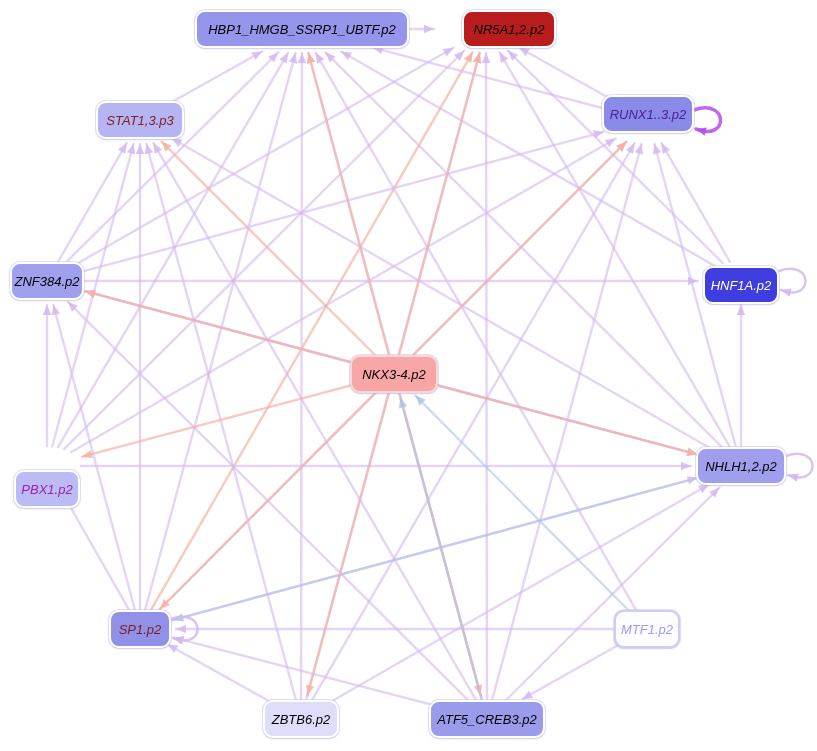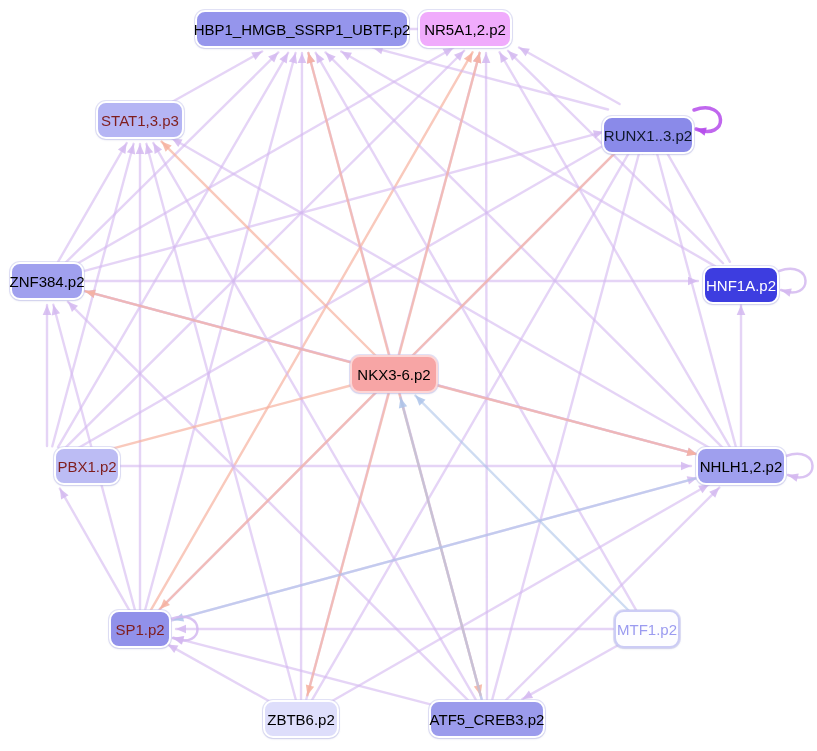--- a/index.html
+++ b/index.html
@@ -11,25 +11,26 @@
     overflow:hidden;
   }
   #edge-layer{position:absolute;left:0;top:0;}
   #node-layer{position:absolute;left:0;top:0;width:100%;height:100%;}
   .node{
     position:absolute;
     display:flex;align-items:center;justify-content:center;
     border-radius:10px;
     border:2px solid #c2410c;
     box-shadow:0 0 0 1px rgba(190,190,235,0.45), 0 1px 2px rgba(120,120,180,0.25);
-    font-size:15px;
+    font-size:13px;
     white-space:nowrap;
     box-sizing:border-box;
     cursor:pointer;
     user-select:none;
+    font-style:italic;
   }
 </style>
 </head>
 <body>
 
 <div id="stage">
   <svg id="edge-layer" width="817" height="751" viewBox="0 0 817 751" xmlns="http://www.w3.org/2000/svg">
       <line x1="140" y1="609" x2="140" y2="144" stroke="#d4b8f0" stroke-width="2.4" stroke-opacity="0.6" stroke-linecap="round"></line>
       <polygon points="140,144 135.7,154 144.3,154" fill="#d4b8f0" fill-opacity="0.85"></polygon>
       <line x1="134.72820193815141" y1="609.2732717685666" x2="53.3402908918903" y2="304.72495946642823" stroke="#d4b8f0" stroke-width="2.4" stroke-opacity="0.6" stroke-linecap="round"></line>
@@ -156,26 +157,26 @@
       <polygon points="696,129 704.566714269255,135.71575808296734 706.7673902879751,127.40209312335833" fill="#b54ceb" fill-opacity="0.9"></polygon>
       <path d="M 779 271 C 814 259, 814 303, 781 290" fill="none" stroke="#d4b8f0" stroke-width="2.5" stroke-opacity="0.85" stroke-linecap="round"></path>
       <polygon points="781,290 789.566714269255,296.71575808296734 791.7673902879751,288.4020931233583" fill="#d4b8f0" fill-opacity="0.9"></polygon>
       <path d="M 786 456 C 821 444, 821 488, 788 475" fill="none" stroke="#d4b8f0" stroke-width="2.5" stroke-opacity="0.85" stroke-linecap="round"></path>
       <polygon points="788,475 796.566714269255,481.71575808296734 798.7673902879751,473.4020931233583" fill="#d4b8f0" fill-opacity="0.9"></polygon>
       <path d="M 171 619 C 206 607, 206 651, 173 638" fill="none" stroke="#d4b8f0" stroke-width="2.5" stroke-opacity="0.85" stroke-linecap="round"></path>
       <polygon points="173,638 181.5667142692551,644.7157580829673 183.76739028797516,636.4020931233583" fill="#d4b8f0" fill-opacity="0.9"></polygon>
     </svg>
   <div id="node-layer">
       <div class="node" style="left: 195px; top: 10px; width: 214px; height: 38px; background: rgb(149, 149, 236); color: rgb(0, 0, 0); border-color: rgb(255, 255, 255);">HBP1_HMGB_SSRP1_UBTF.p2</div>
-      <div class="node" style="left: 418px; top: 10px; width: 94px; height: 38px; background: #f0abfc; color: rgb(0, 0, 0); border-color: rgb(255, 255, 255);">NR5A1,2.p2</div>
+      <div class="node" style="left: 462px; top: 10px; width: 94px; height: 38px; background: #b91c1c; color: rgb(0, 0, 0); border-color: rgb(255, 255, 255);">NR5A1,2.p2</div>
       <div class="node" style="left: 96px; top: 101px; width: 88px; height: 38px; background: rgb(181, 181, 244); color: #7f1d1d; border-color: rgb(255, 255, 255);">STAT1,3.p3</div>
-      <div class="node" style="left: 602px; top: 116px; width: 92px; height: 38px; background: rgb(138, 138, 233); color: #0f172a; border-color: rgb(255, 255, 255);">RUNX1..3.p2</div>
+      <div class="node" style="left: 602px; top: 95px; width: 92px; height: 38px; background: rgb(138, 138, 233); color: #4c1d95; border-color: rgb(255, 255, 255);">RUNX1..3.p2</div>
       <div class="node" style="left: 10px; top: 262px; width: 74px; height: 38px; background: rgb(160, 160, 238); color: rgb(0, 0, 0); border-color: rgb(255, 255, 255);">ZNF384.p2</div>
       <div class="node" style="left: 703px; top: 266px; width: 76px; height: 38px; background: rgb(61, 61, 224); color: rgb(255, 255, 255); border-color: rgb(255, 255, 255);">HNF1A.p2</div>
-      <div class="node" style="left: 350px; top: 355px; width: 88px; height: 38px; background: rgb(247, 165, 165); color: rgb(0, 0, 0); border-color: rgb(252, 214, 214);">NKX3-6.p2</div>
-      <div class="node" style="left: 14px; top: 447px; width: 66px; height: 38px; background: rgb(188, 188, 244); color: #7f1d1d; border-color: rgb(255, 255, 255); margin-left: 40px;">PBX1.p2</div>
+      <div class="node" style="left: 350px; top: 355px; width: 88px; height: 38px; background: rgb(247, 165, 165); color: rgb(0, 0, 0); border-color: rgb(252, 214, 214);">NKX3-4.p2</div>
+      <div class="node" style="left: 14px; top: 470px; width: 66px; height: 38px; background: rgb(188, 188, 244); color: #a21caf; border-color: rgb(255, 255, 255);">PBX1.p2</div>
       <div class="node" style="left: 696px; top: 447px; width: 90px; height: 38px; background: rgb(159, 159, 238); color: #000000; border-color: rgb(255, 255, 255);">NHLH1,2.p2</div>
       <div class="node" style="left: 109px; top: 610px; width: 62px; height: 38px; background: rgb(145, 145, 234); color: #7f1d1d; border-color: rgb(255, 255, 255);">SP1.p2</div>
       <div class="node" style="left: 614px; top: 610px; width: 66px; height: 38px; background: rgb(253, 253, 255); color: rgb(155, 155, 240); border-color: rgb(204, 204, 245);">MTF1.p2</div>
       <div class="node" style="left: 263px; top: 700px; width: 76px; height: 38px; background: rgb(222, 222, 251); color: rgb(0, 0, 0); border-color: rgb(255, 255, 255);">ZBTB6.p2</div>
       <div class="node" style="left: 429px; top: 700px; width: 116px; height: 38px; background: rgb(155, 155, 236); color: rgb(0, 0, 0); border-color: rgb(255, 255, 255);">ATF5_CREB3.p2</div>
     </div>
 </div>
 
 </body></html>

